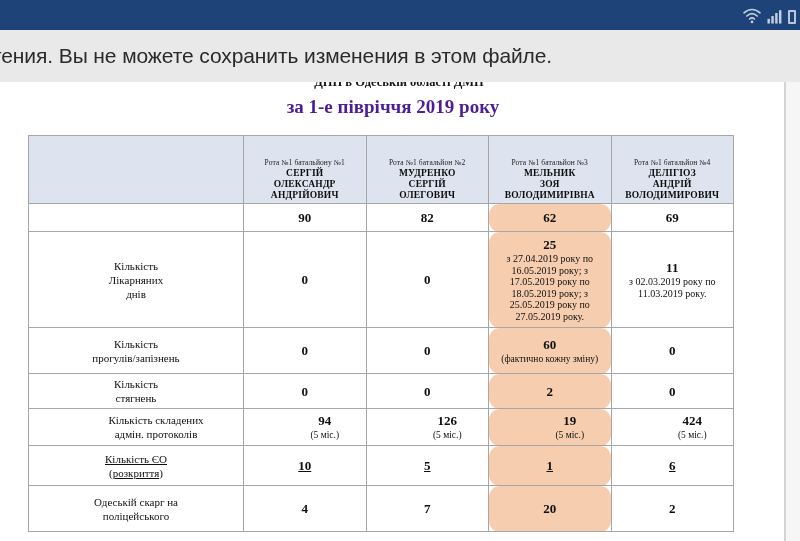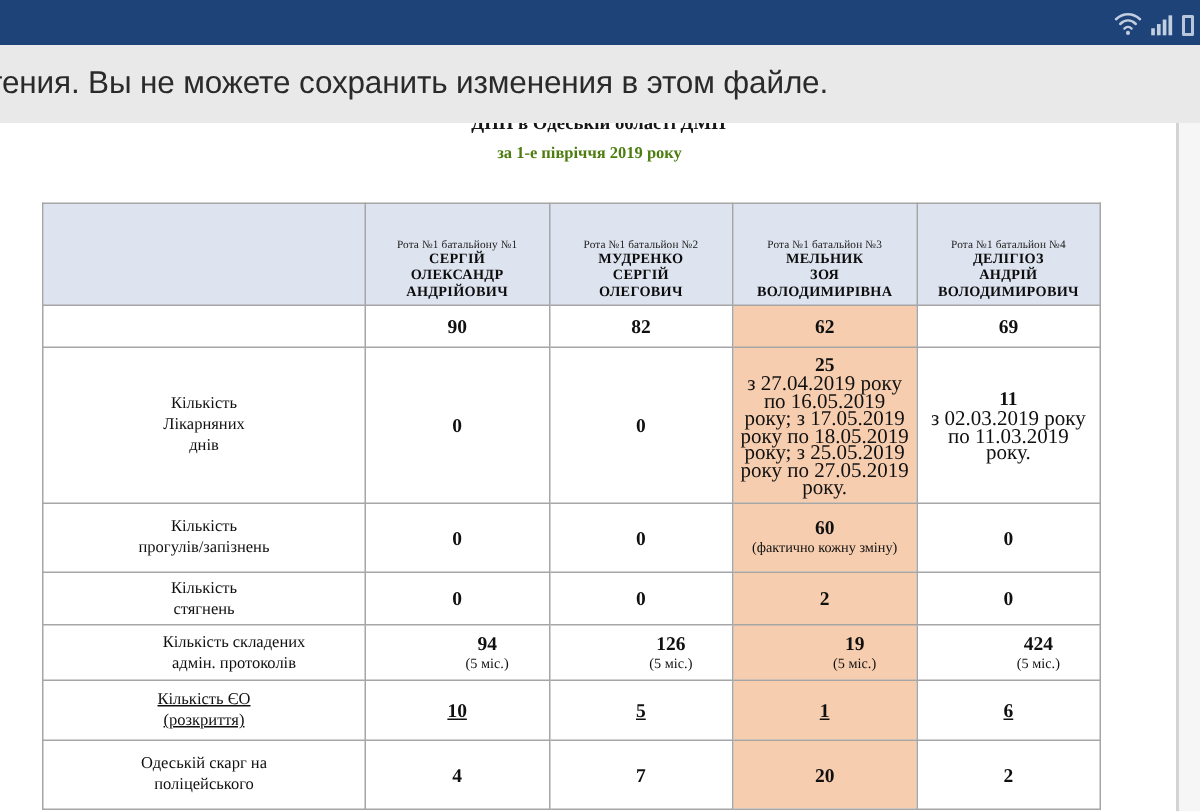--- a/index.html
+++ b/index.html
@@ -106,23 +106,23 @@
     
     height: 11px;
     line-height: 9px;
     overflow: hidden;
     position: relative;
     top: -4px;
     padding-left: 12px;
   }
   .doc-title-line2 {
     font-family: "Liberation Serif", serif;
-    font-size: 11px;
+    font-size: 19px;
     font-weight: bold;
-    color: #4d7c0f;
+    color: #4c1d95;
     margin-top: 3px;
   }
 
   
   .table-wrap {
     position: absolute;
     top: 53px;
     left: 28px;
     width: 705px;
   }
@@ -173,30 +173,30 @@
     line-height: 14px;
     color: #0d0d0d;
   }
 
   
   td.val {
     font-size: 13px;
     font-weight: bold;
     line-height: 15px;
   }
-  td.val.hl { background: #f6cdae; }
+  td.val.hl { background: #f6cdae; border-radius: 11px; }
   .val-note {
     font-size: 9.5px;
     font-weight: normal;
     line-height: 12px;
     display: block;
     margin-top: 1px;
   }
   .val-note.small {
-    font-size: 14px;
+    font-size: 10px;
     line-height: 11.5px;
   }
 
   
   tr.r-zmin td { height: 28px; }
   tr.r-likar td { height: 96px; }
   tr.r-progul td { height: 46px; }
   tr.r-styag td { height: 32px; }
   tr.r-admin td { height: 37px; padding-left: 44px; }
   tr.r-eo td { height: 40px; text-decoration: underline; }

